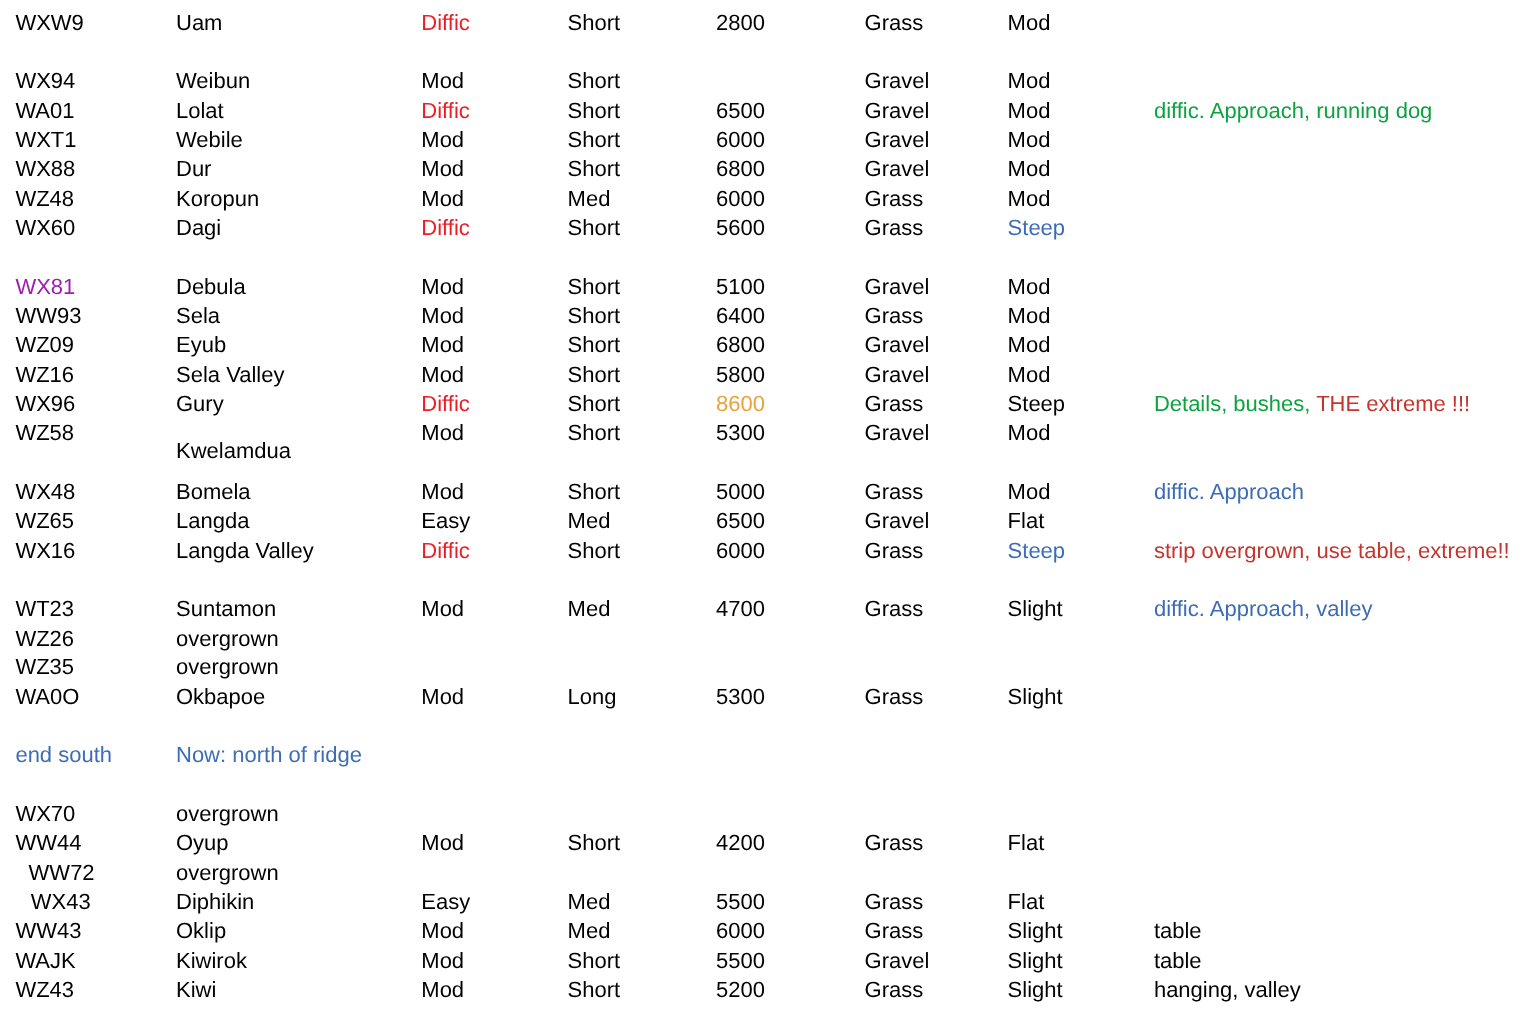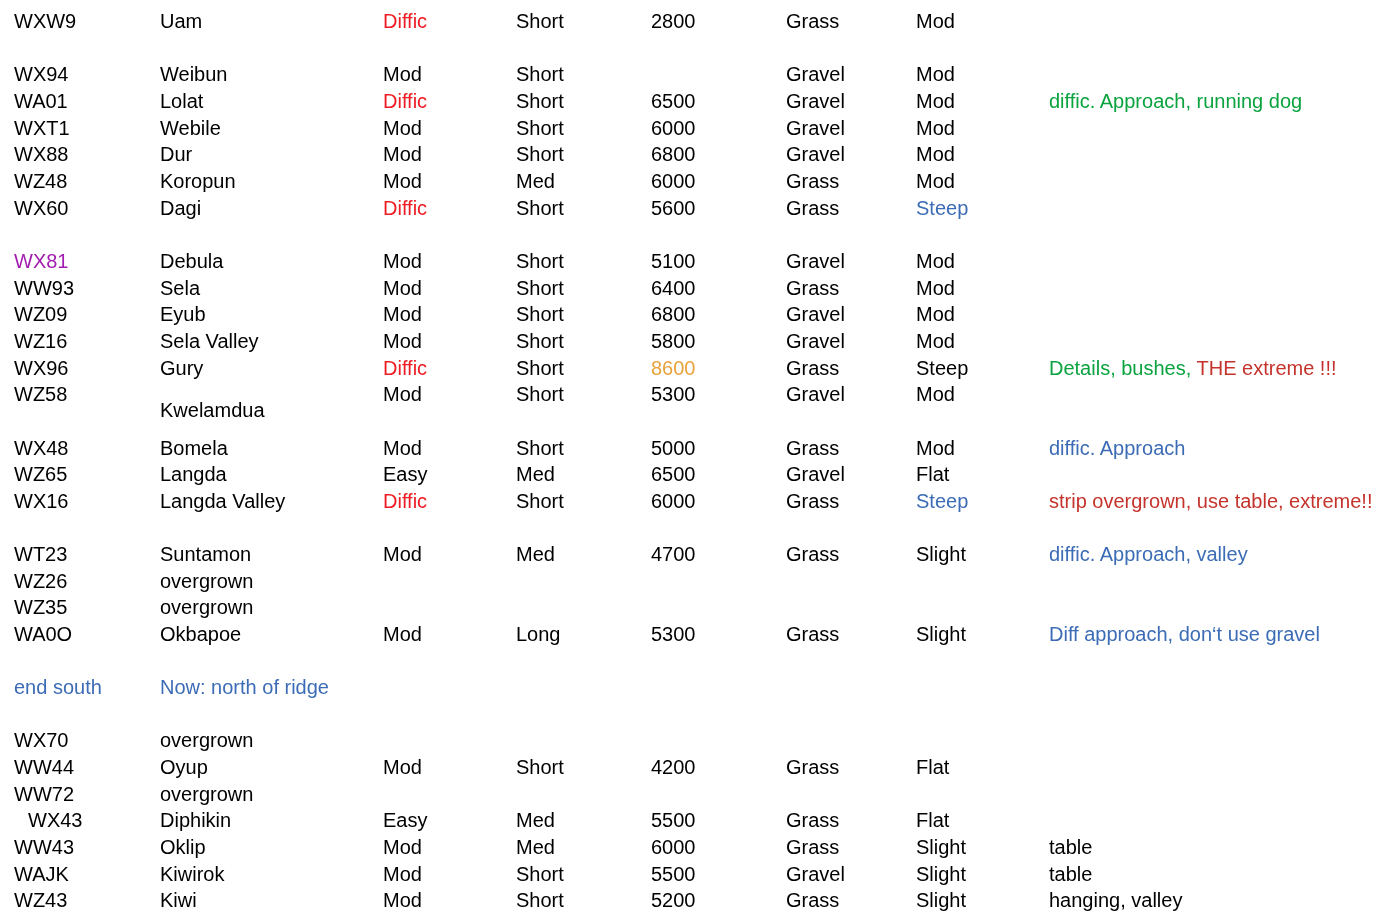--- a/index.html
+++ b/index.html
@@ -204,41 +204,40 @@
       <span class="cell" style="left: 160px; color: rgb(0, 0, 0);">overgrown</span>
     </div>
     <div class="row" style="top: 621px;">
       <span class="cell" style="left: 14px; color: rgb(0, 0, 0);">WA0O</span>
       <span class="cell" style="left: 160px; color: rgb(0, 0, 0);">Okbapoe</span>
       <span class="cell" style="left: 383px; color: rgb(0, 0, 0);">Mod</span>
       <span class="cell" style="left: 516px; color: rgb(0, 0, 0);">Long</span>
       <span class="cell" style="left: 651px; color: rgb(0, 0, 0);">5300</span>
       <span class="cell" style="left: 786px; color: rgb(0, 0, 0);">Grass</span>
       <span class="cell" style="left: 916px; color: rgb(0, 0, 0);">Slight</span>
-      <span class="cell" style="left: 1049px; color: rgb(60, 108, 181);">Diff approach, don‘t use gravel</span>
     </div>
     <div class="row" style="top: 674px;">
       <span class="cell" style="left: 14px; color: rgb(60, 108, 181);">end south</span>
       <span class="cell" style="left: 160px; color: rgb(60, 108, 181);">Now: north of ridge</span>
     </div>
     <div class="row" style="top: 727px;">
       <span class="cell" style="left: 14px; color: rgb(0, 0, 0);">WX70</span>
       <span class="cell" style="left: 160px; color: rgb(0, 0, 0);">overgrown</span>
     </div>
     <div class="row" style="top: 754px;">
       <span class="cell" style="left: 14px; color: rgb(0, 0, 0);">WW44</span>
       <span class="cell" style="left: 160px; color: rgb(0, 0, 0);">Oyup</span>
       <span class="cell" style="left: 383px; color: rgb(0, 0, 0);">Mod</span>
       <span class="cell" style="left: 516px; color: rgb(0, 0, 0);">Short</span>
       <span class="cell" style="left: 651px; color: rgb(0, 0, 0);">4200</span>
       <span class="cell" style="left: 786px; color: rgb(0, 0, 0);">Grass</span>
       <span class="cell" style="left: 916px; color: rgb(0, 0, 0);">Flat</span>
     </div>
     <div class="row" style="top: 781px;">
-      <span class="cell" style="left: 14px; color: rgb(0, 0, 0);">WW72</span>
+      <span class="cell" style="left: 26px; color: rgb(0, 0, 0);">WW72</span>
       <span class="cell" style="left: 160px; color: rgb(0, 0, 0);">overgrown</span>
     </div>
     <div class="row" style="top: 807px;">
       <span class="cell" style="left: 28px; color: rgb(0, 0, 0);">WX43</span>
       <span class="cell" style="left: 160px; color: rgb(0, 0, 0);">Diphikin</span>
       <span class="cell" style="left: 383px; color: rgb(0, 0, 0);">Easy</span>
       <span class="cell" style="left: 516px; color: rgb(0, 0, 0);">Med</span>
       <span class="cell" style="left: 651px; color: rgb(0, 0, 0);">5500</span>
       <span class="cell" style="left: 786px; color: rgb(0, 0, 0);">Grass</span>
       <span class="cell" style="left: 916px; color: rgb(0, 0, 0);">Flat</span>

